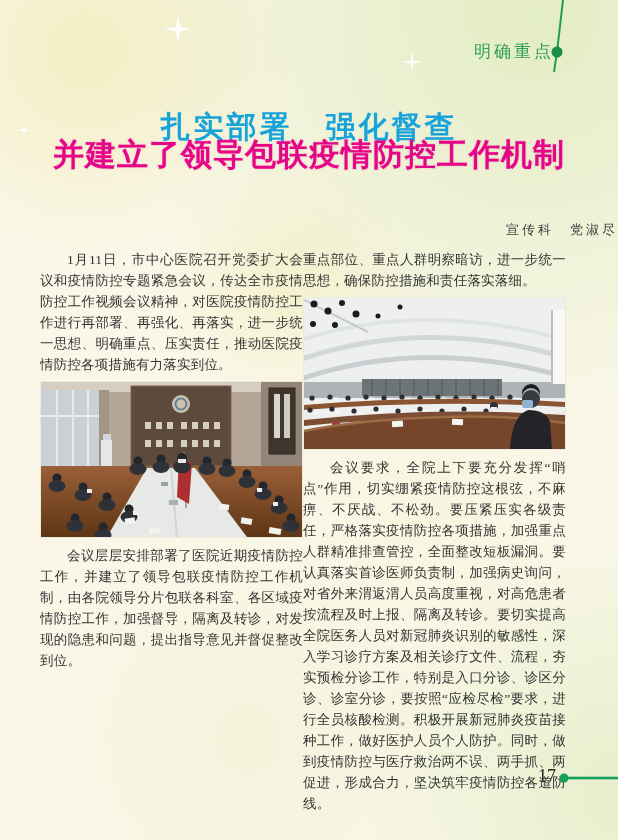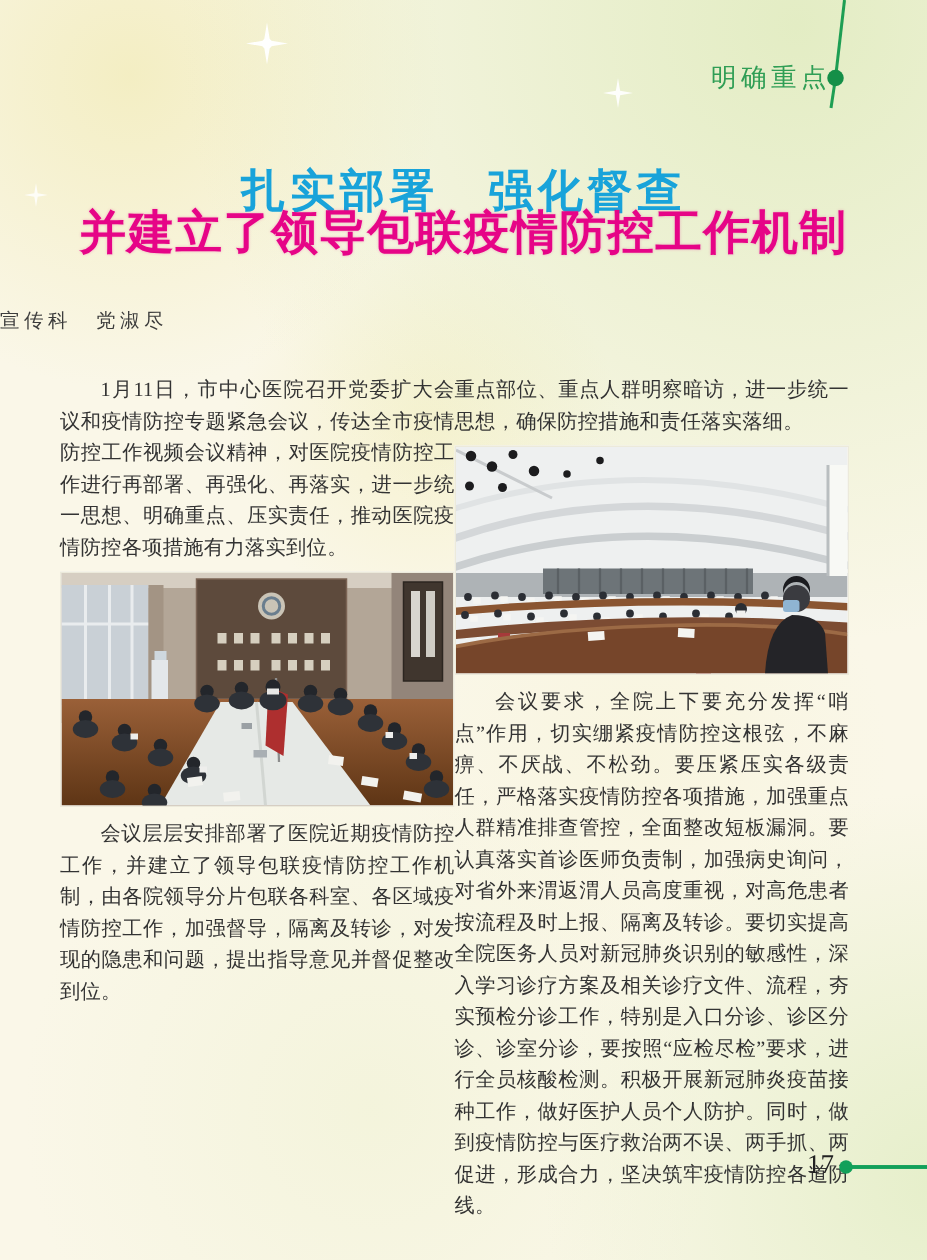--- a/index.html
+++ b/index.html
@@ -35,21 +35,21 @@
     font-family:"Liberation Sans","DejaVu Sans",sans-serif; font-weight:bold;
     font-size:30px; letter-spacing:3px; color:var(--title-blue,#18a3da);margin-top:17px;
   }
   .title2 {
     position:absolute; top:134px; left:0; width:618px; text-align:center;
     font-family:"Liberation Sans","DejaVu Sans",sans-serif; font-weight:bold;
     font-size:31px; letter-spacing:1px; color:var(--title-magenta,#e60487);
     text-shadow:0 0 2px rgba(230,4,135,.30);
   }
   .byline {
-    position:absolute; top:205px; left:0; width:618px; text-align:left;
+    position:absolute; top:221px; left:0; width:618px; text-align:right;
     font-size:13px; letter-spacing:3px; color:#3c3c3c;
   }
 
   
   .columns {
     position:absolute; top:249px; left:40px; width:538px;
     display:flex; 
   }
   .col { width:263px; }
   .para {

